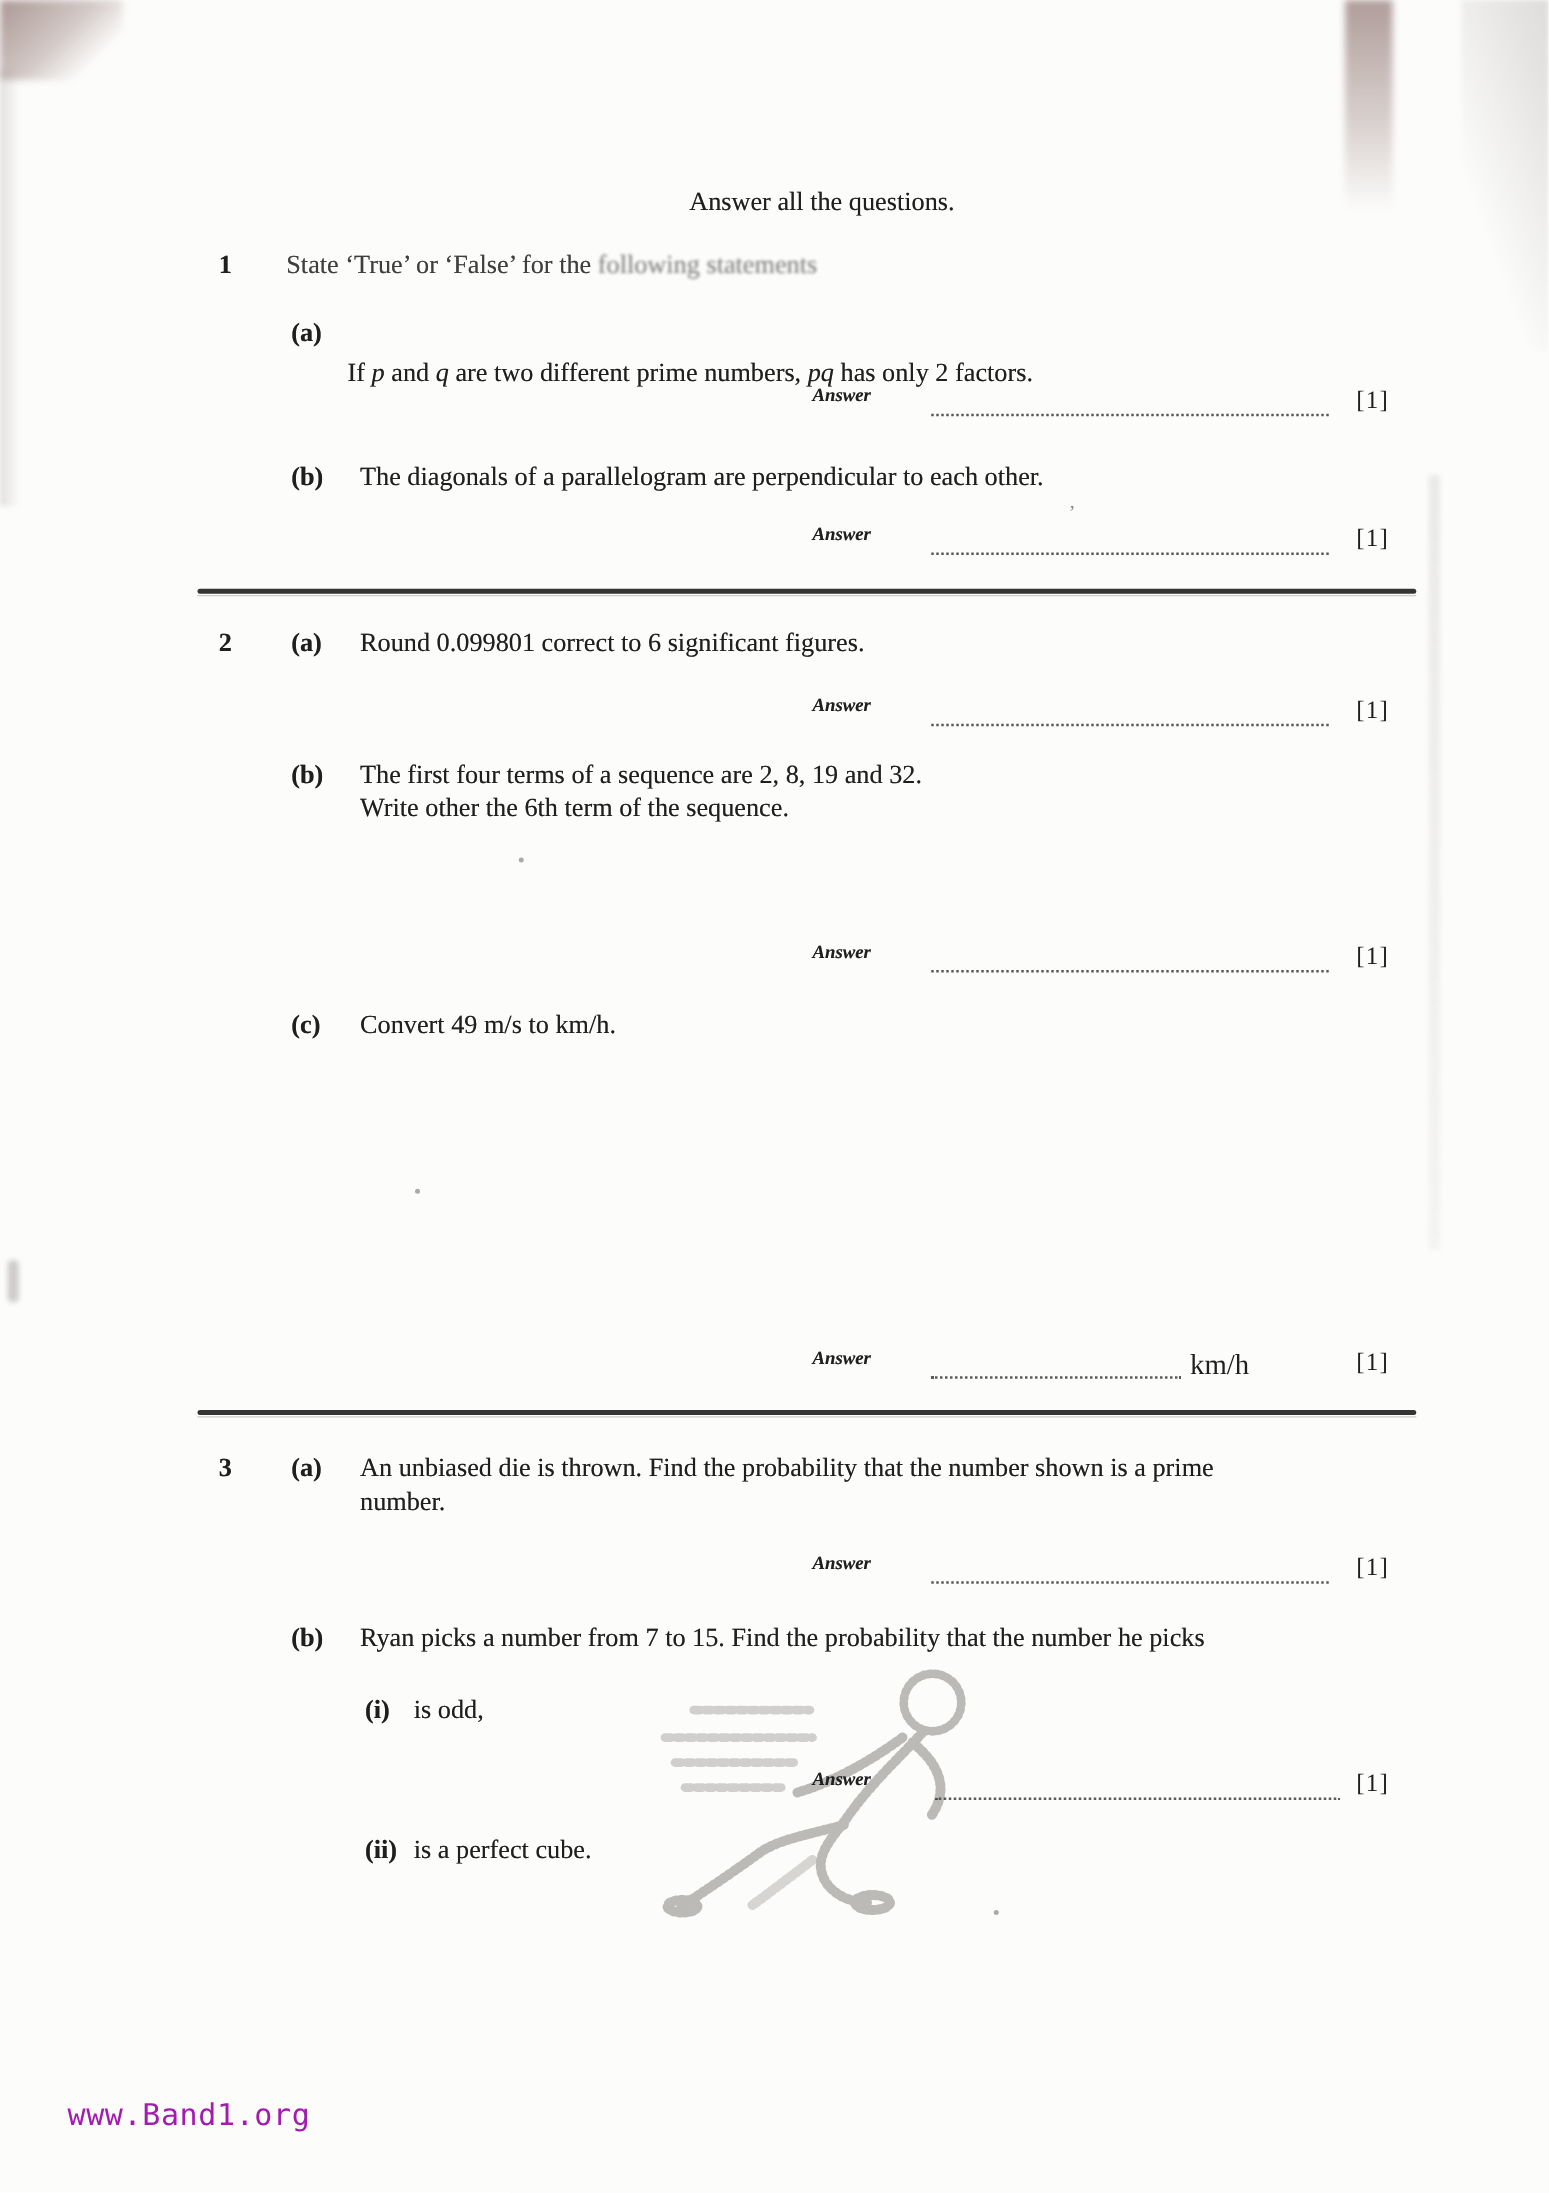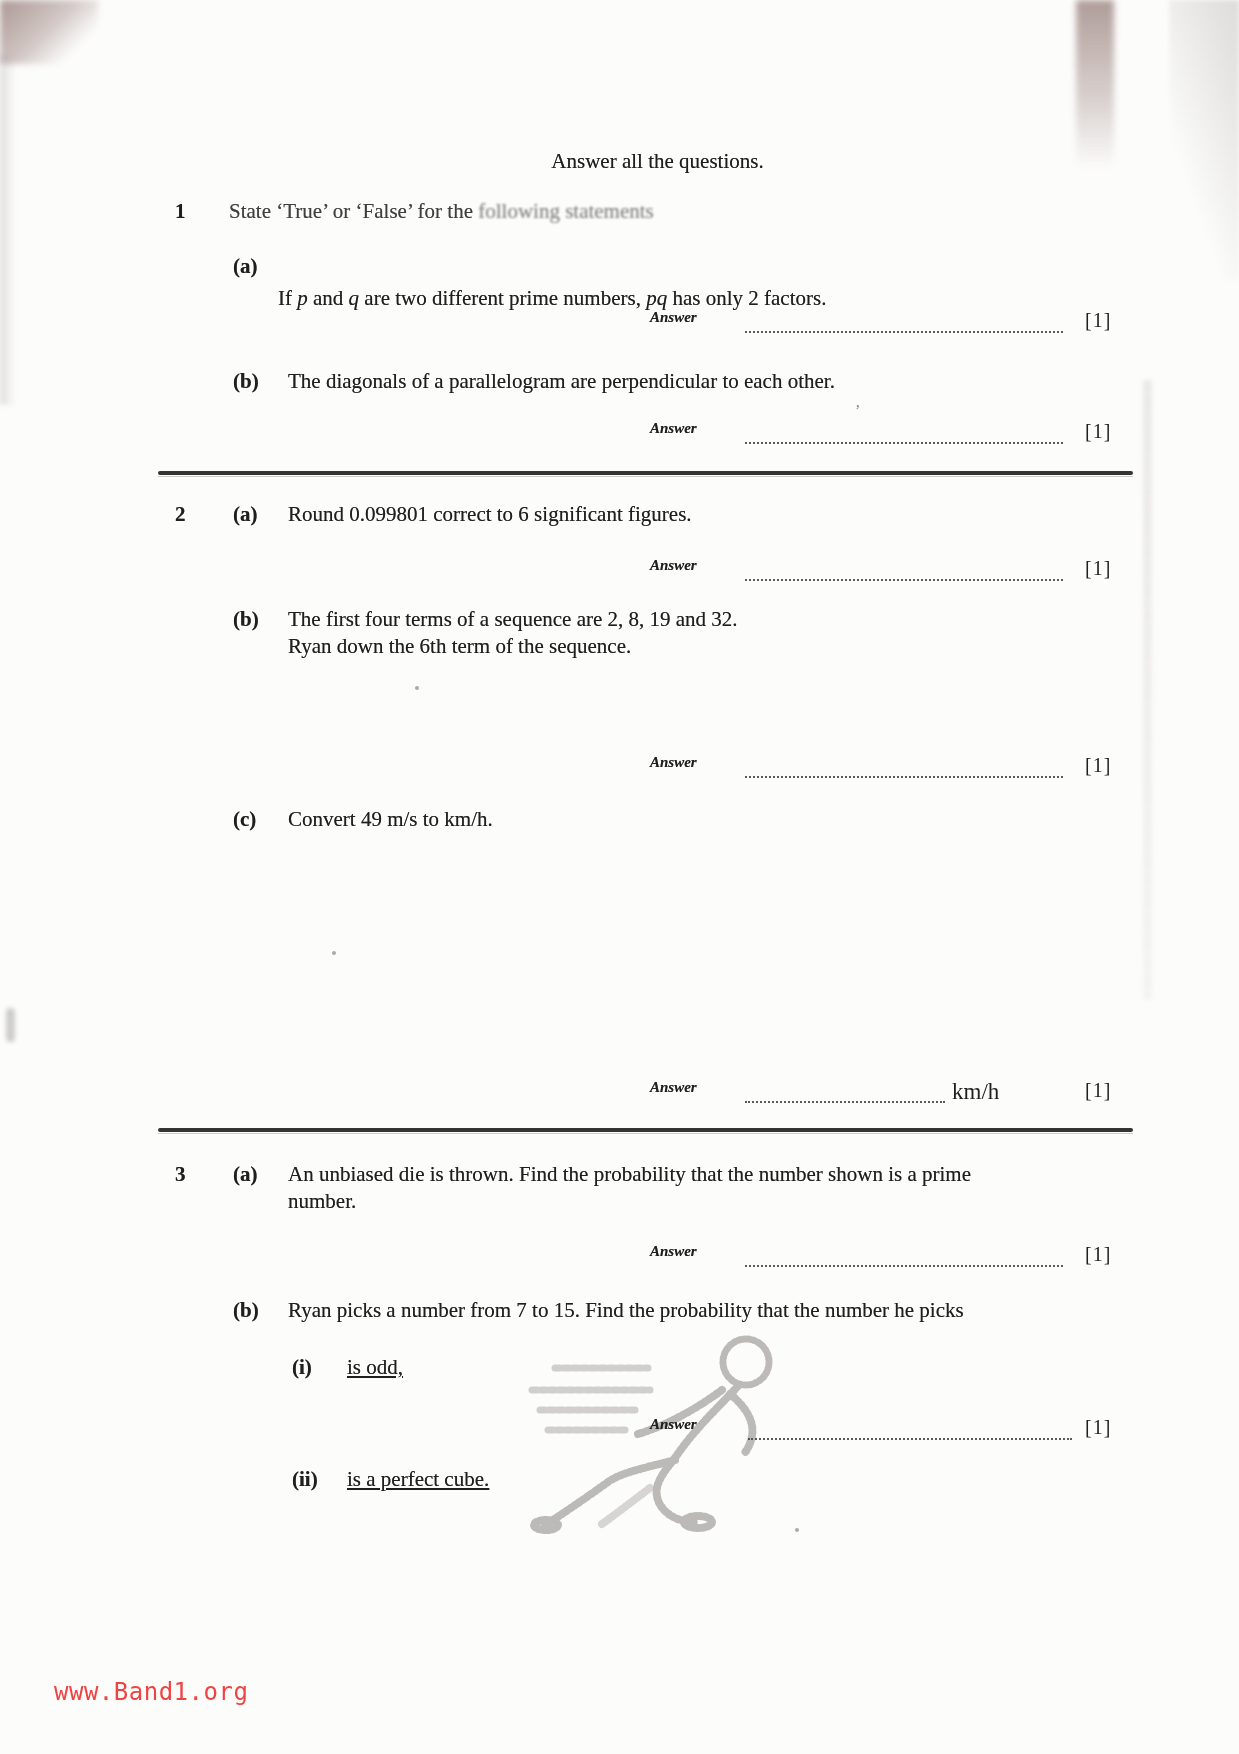--- a/index.html
+++ b/index.html
@@ -7,41 +7,41 @@
     position:relative;width:1239px;height:1754px;background:#fcfcfb;
     font-family:"Liberation Serif","DejaVu Serif",serif;
     color:#1f1f1f;overflow:hidden;
   }
   .scanline{position:absolute;white-space:nowrap;font-size:21px;line-height:27px;
     text-shadow:0 0 .5px rgba(45,45,45,.65);}
   .qnum{position:absolute;left:175px;font-weight:600;}
   .plabel{position:absolute;left:233px;font-weight:600;}
   .ptext{position:absolute;left:288px;}
   .slabel{position:absolute;left:292px;font-weight:600;}
-  .stext{position:absolute;left:347px;text-decoration:underline;}
+  .stext{position:absolute;left:331px;}
   .var{font-style:italic;}
   .faded{opacity:.55;filter:blur(1.1px);}
   .semi-faded{opacity:.85;filter:blur(.3px);}
   .title{left:38px;width:1239px;text-align:center;}
   .answer-row{position:absolute;left:0;width:1239px;height:30px;}
   .ans-label{position:absolute;left:650px;font-style:italic;font-weight:600;font-size:15px;
     text-shadow:0 0 .5px rgba(45,45,45,.6);}
   .dots{position:absolute;left:745px;width:318px;height:22px;
     border-bottom:2px dotted #4d4d4d;opacity:.92;}
   .dots.short{width:200px;}
   .dots.long{left:748px;width:324px;}
   .unit{position:absolute;left:952px;font-size:23px;}
   .marks{position:absolute;left:1085px;font-size:20px;letter-spacing:1px;}
   .rule{position:absolute;left:158px;width:975px;height:4px;background:#343434;
     filter:blur(.45px);border-radius:2px;}
   .rule:after{content:"";position:absolute;left:0;top:5px;width:100%;height:1px;
     background:rgba(60,60,60,.25);}
   .footer{position:absolute;left:54px;top:1678px;
     font-family:"DejaVu Sans Mono","Liberation Mono",monospace;
-    font-size:24px;color:#ef4444;letter-spacing:.5px;}
+    font-size:24px;color:#a21caf;letter-spacing:.5px;}
   
   .smudge{position:absolute;pointer-events:none;}
   .smudge-tl{left:0;top:0;width:98px;height:64px;
     background:linear-gradient(135deg,rgba(92,54,47,.50) 0%,rgba(92,54,47,.28) 45%,rgba(92,54,47,0) 78%);
     filter:blur(3px);}
   .smudge-tr-strip{left:1076px;top:0;width:38px;height:178px;
     background:linear-gradient(180deg,rgba(92,54,47,.48) 0%,rgba(92,54,47,.22) 55%,rgba(92,54,47,0) 95%);
     filter:blur(3px);}
   .smudge-tr-corner{right:0;top:0;width:70px;height:280px;
     background:linear-gradient(250deg,rgba(150,145,142,.30),rgba(150,145,142,0) 70%);
@@ -140,21 +140,21 @@
     <span class="ans-label">Answer</span>
     <span class="dots"></span>
     <span class="marks">[1]</span>
   </div>
 
   <div class="scanline" style="top:606px;">
     <span class="plabel">(b)</span>
     <span class="ptext">The first four terms of a sequence are 2, 8, 19 and 32.</span>
   </div>
   <div class="scanline" style="top:633px;">
-    <span class="ptext">Ryan down the 6th term of the sequence.</span>
+    <span class="ptext">Write other the 6th term of the sequence.</span>
   </div>
 
   <div class="answer-row" style="top:754px;">
     <span class="ans-label">Answer</span>
     <span class="dots"></span>
     <span class="marks">[1]</span>
   </div>
 
   <div class="scanline" style="top:806px;">
     <span class="plabel">(c)</span>

